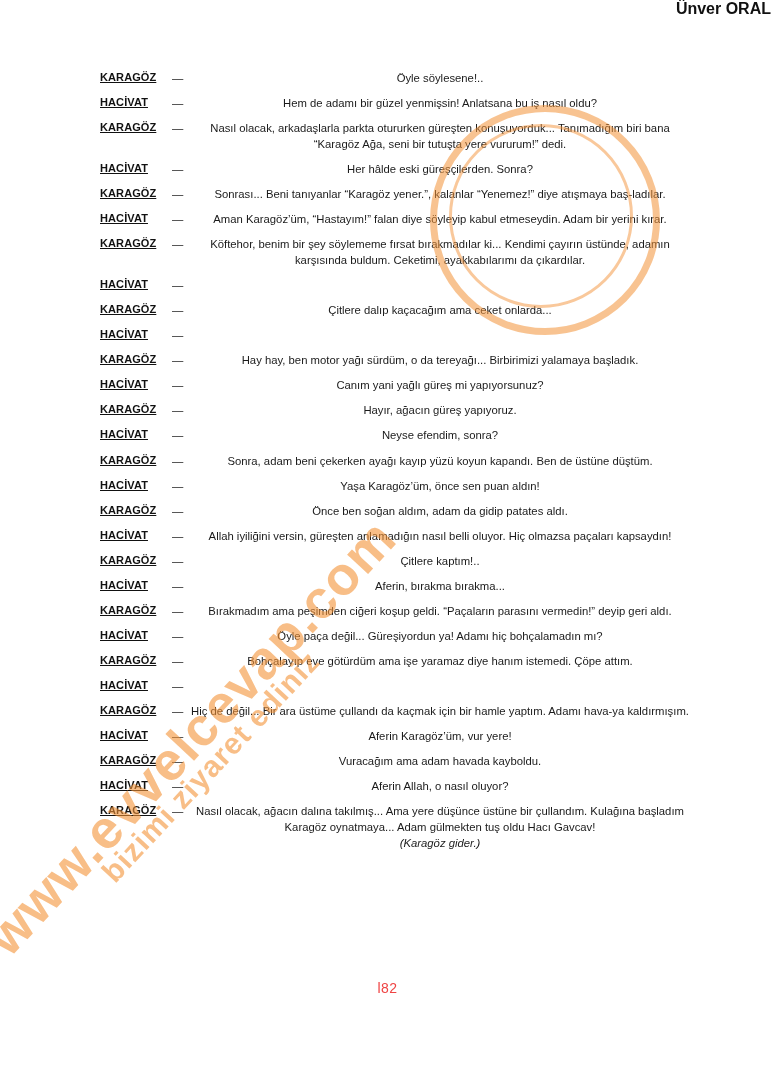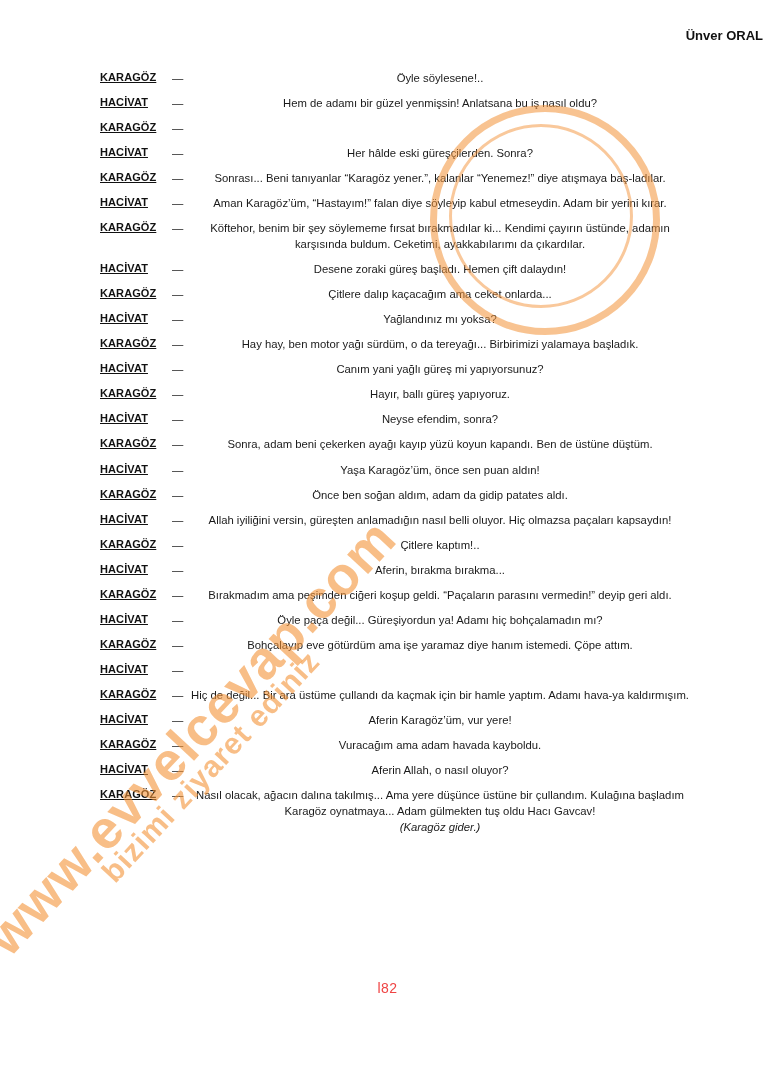--- a/index.html
+++ b/index.html
@@ -62,26 +62,26 @@
     flex: 1 1 auto;
     text-align: center;
     color: #1a1a1a;
   }
 
   .speech .ital {
     font-style: italic;
   }
 
   .signature {
-    margin-top: 28px;
+    margin-top: 0;
     text-align: right;
     font-weight: bold;
-    font-size: 13px;
+    font-size: 16px;
     color: #111111;
-    padding-right: 12px;
+    padding-right: 4px;
   }
 
   .page-number {
     position: absolute;
     left: 0;
     right: 0;
     top: 980px;
     text-align: center;
     font-size: 14px;
     color: #ef4444;
@@ -155,20 +155,21 @@
         <div class="speech"><span>Öyle söylesene!..</span></div>
       </div>
       <div class="line">
         <div class="speaker">HACİVAT</div>
         <div class="dash">—</div>
         <div class="speech"><span>Hem de adamı bir güzel yenmişsin! Anlatsana bu iş nasıl oldu?</span></div>
       </div>
       <div class="line">
         <div class="speaker">KARAGÖZ</div>
         <div class="dash">—</div>
+        <div class="speech"><span>Nasıl olacak, arkadaşlarla parkta otururken güreşten konuşuyorduk... Tanımadığım biri bana “Karagöz Ağa, seni bir tutuşta yere vururum!” dedi.</span></div>
       </div>
       <div class="line">
         <div class="speaker">HACİVAT</div>
         <div class="dash">—</div>
         <div class="speech"><span>Her hâlde eski güreşçilerden. Sonra?</span></div>
       </div>
       <div class="line">
         <div class="speaker">KARAGÖZ</div>
         <div class="dash">—</div>
         <div class="speech"><span>Sonrası... Beni tanıyanlar “Karagöz yener.”, kalanlar “Yenemez!” diye atışmaya baş-ladılar.</span></div>
@@ -179,46 +180,44 @@
         <div class="speech"><span>Aman Karagöz’üm, “Hastayım!” falan diye söyleyip kabul etmeseydin. Adam bir yerini kırar.</span></div>
       </div>
       <div class="line">
         <div class="speaker">KARAGÖZ</div>
         <div class="dash">—</div>
         <div class="speech"><span>Köftehor, benim bir şey söylememe fırsat bırakmadılar ki... Kendimi çayırın üstünde, adamın karşısında buldum. Ceketimi, ayakkabılarımı da çıkardılar.</span></div>
       </div>
       <div class="line">
         <div class="speaker">HACİVAT</div>
         <div class="dash">—</div>
-        <div class="speech"><span>Desene zoraki güreş başladı. Hemen çift dalaydın!</span></div>
       </div>
       <div class="line">
         <div class="speaker">KARAGÖZ</div>
         <div class="dash">—</div>
         <div class="speech"><span>Çitlere dalıp kaçacağım ama ceket onlarda...</span></div>
       </div>
       <div class="line">
         <div class="speaker">HACİVAT</div>
         <div class="dash">—</div>
-        <div class="speech"><span>Yağlandınız mı yoksa?</span></div>
       </div>
       <div class="line">
         <div class="speaker">KARAGÖZ</div>
         <div class="dash">—</div>
         <div class="speech"><span>Hay hay, ben motor yağı sürdüm, o da tereyağı... Birbirimizi yalamaya başladık.</span></div>
       </div>
       <div class="line">
         <div class="speaker">HACİVAT</div>
         <div class="dash">—</div>
         <div class="speech"><span>Canım yani yağlı güreş mi yapıyorsunuz?</span></div>
       </div>
       <div class="line">
         <div class="speaker">KARAGÖZ</div>
         <div class="dash">—</div>
-        <div class="speech"><span>Hayır, ballı güreş yapıyoruz.</span></div>
+        <div class="speech"><span>Hayır, ağacın güreş yapıyoruz.</span></div>
       </div>
       <div class="line">
         <div class="speaker">HACİVAT</div>
         <div class="dash">—</div>
         <div class="speech"><span>Neyse efendim, sonra?</span></div>
       </div>
       <div class="line">
         <div class="speaker">KARAGÖZ</div>
         <div class="dash">—</div>
         <div class="speech"><span>Sonra, adam beni çekerken ayağı kayıp yüzü koyun kapandı. Ben de üstüne düştüm.</span></div>

